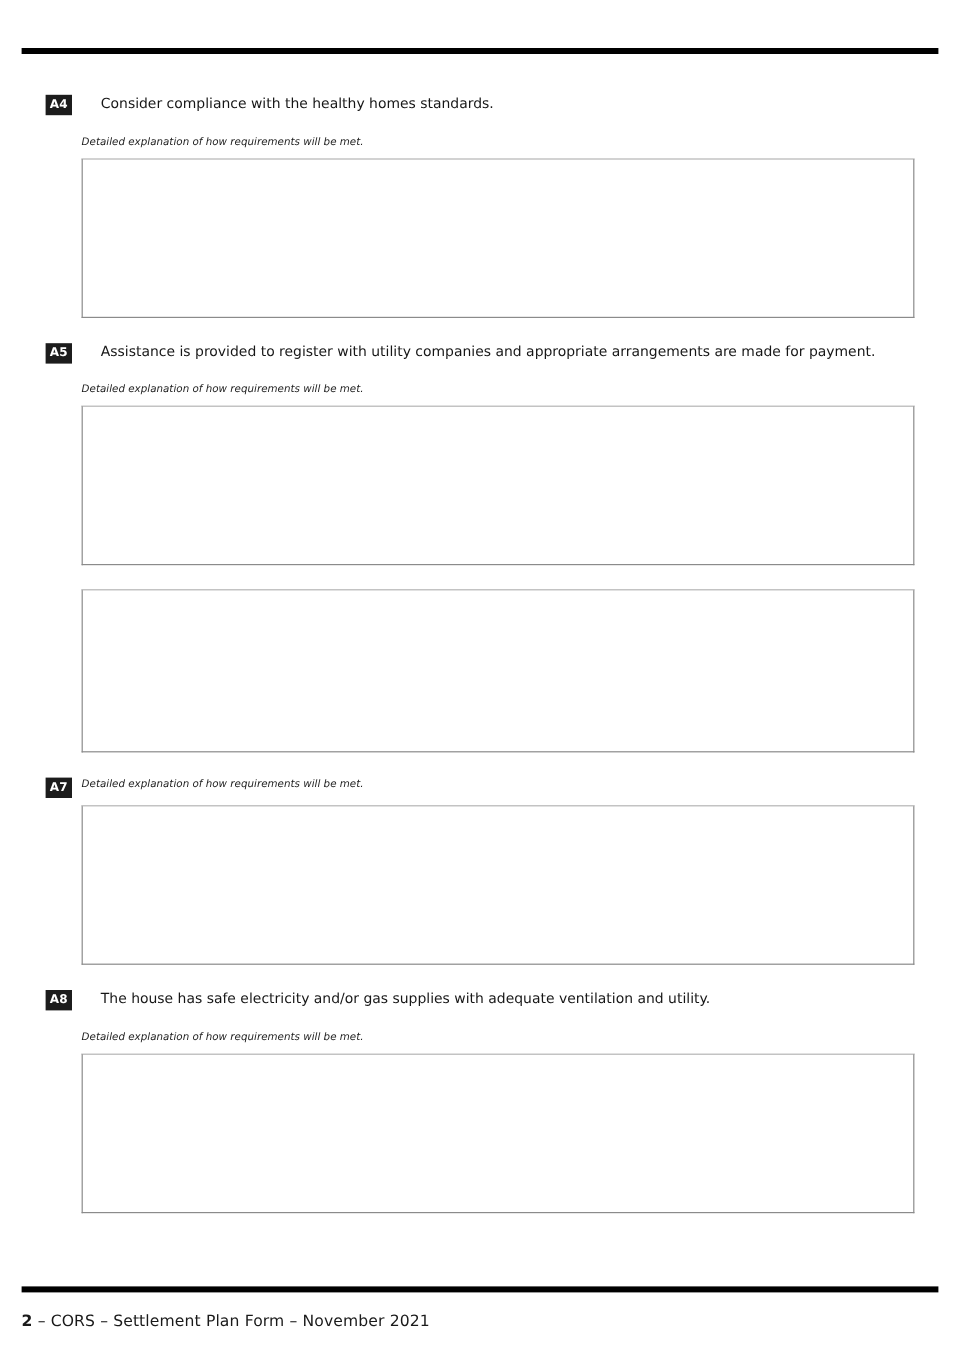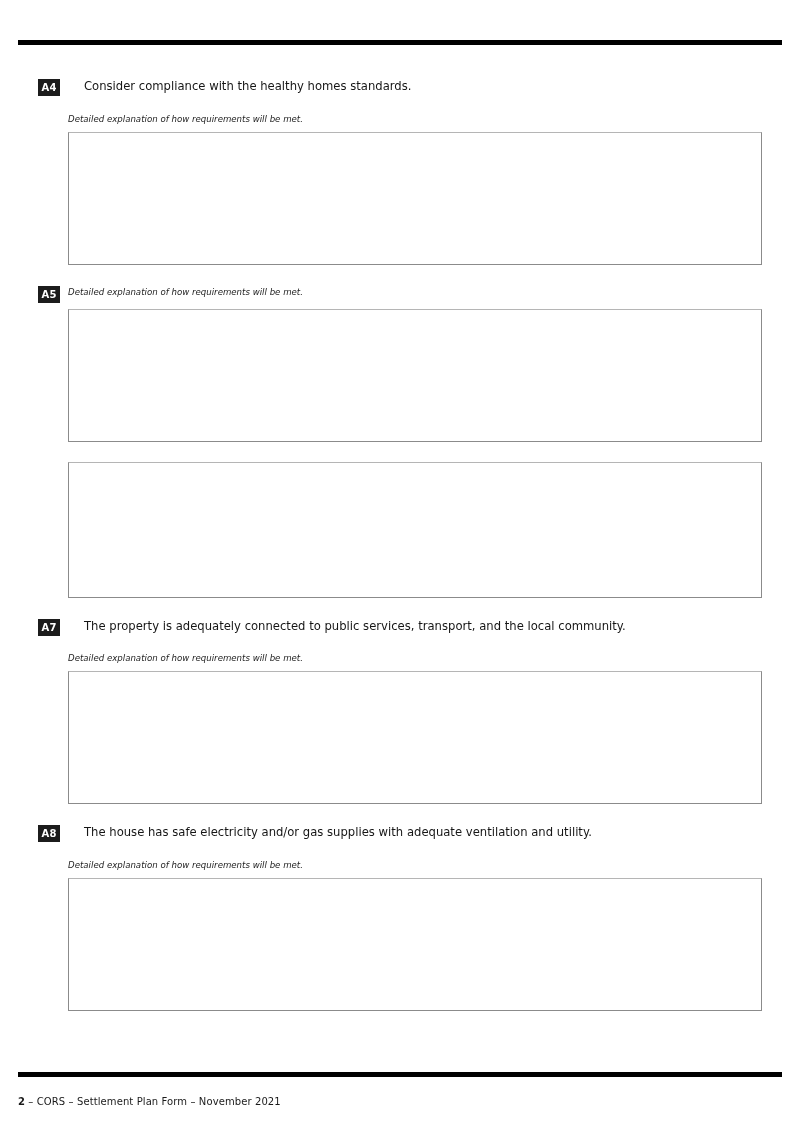--- a/index.html
+++ b/index.html
@@ -109,21 +109,21 @@
     background: #ffffff;
     box-sizing: border-box;
   }
   .answer-box.tall { height: 136px; }
 
   
   .footer {
     position: absolute;
     left: 18px;
     top: 1096px;
-    font-size: 10px;
+    font-size: 13px;
     line-height: 12px;
     color: #1a1a1a;
     letter-spacing: 0.1px;
   }
   .footer .pagenum { font-weight: bold; }
 </style>
 </head>
 <body>
 
 <div class="page">
@@ -137,33 +137,33 @@
         <span class="badge">A4</span>
         <div class="heading">Consider compliance with the healthy homes standards.</div>
         <div class="subtext">Detailed explanation of how requirements will be met.</div>
       </div>
       <div class="answer-box"></div>
     </div>
 
     <div class="item">
       <div class="item-head">
         <span class="badge">A5</span>
+        <div class="heading">Assistance is provided to register with utility companies and appropriate arrangements are made for payment.</div>
         <div class="subtext">Detailed explanation of how requirements will be met.</div>
       </div>
       <div class="answer-box"></div>
     </div>
 
     <div class="item">
       <div class="answer-box tall"></div>
     </div>
 
     <div class="item">
       <div class="item-head">
         <span class="badge">A7</span>
-        <div class="heading">The property is adequately connected to public services, transport, and the local community.</div>
         <div class="subtext">Detailed explanation of how requirements will be met.</div>
       </div>
       <div class="answer-box"></div>
     </div>
 
     <div class="item">
       <div class="item-head">
         <span class="badge">A8</span>
         <div class="heading">The house has safe electricity and/or gas supplies with adequate ventilation and utility.</div>
         <div class="subtext">Detailed explanation of how requirements will be met.</div>

